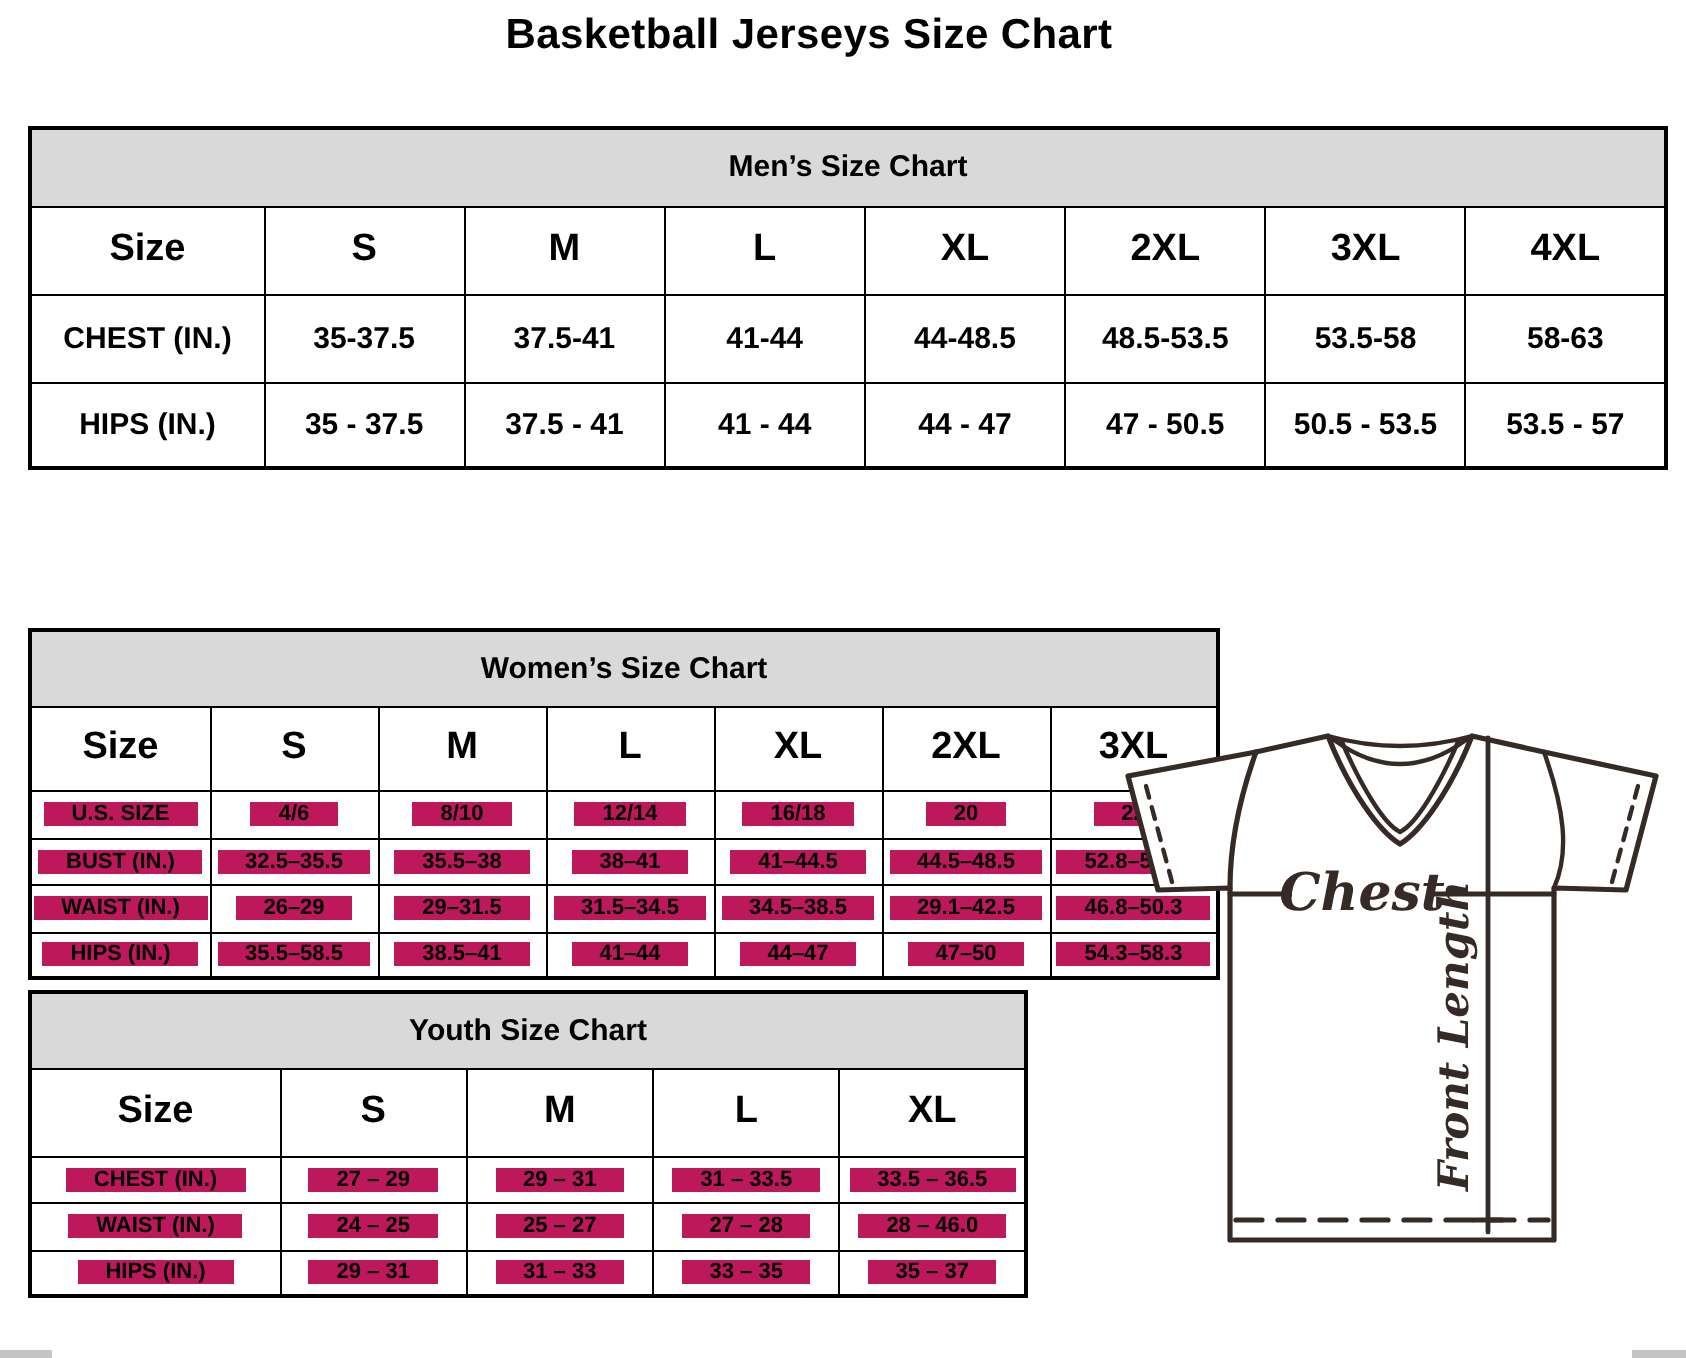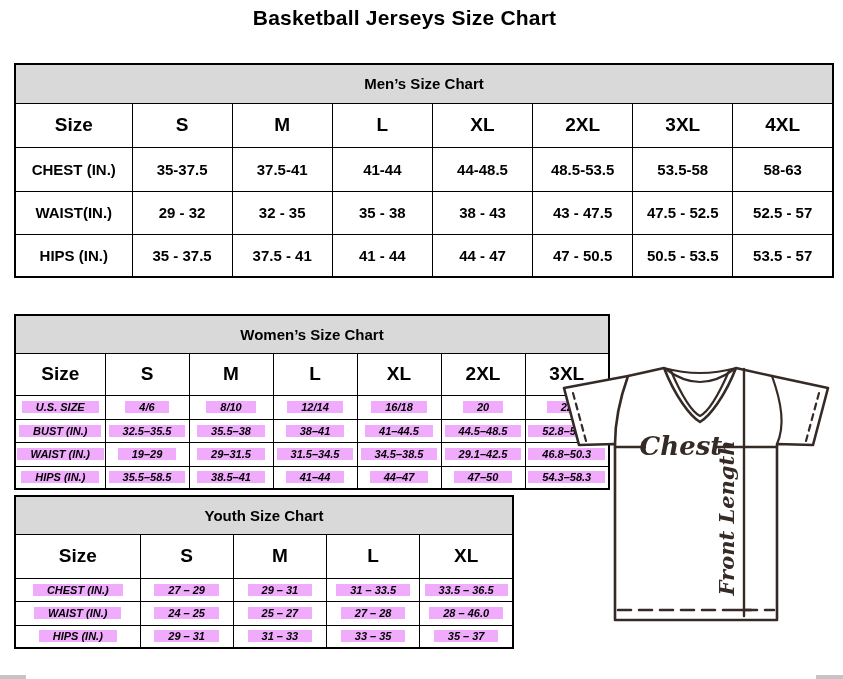--- a/index.html
+++ b/index.html
@@ -25,21 +25,21 @@
   }
   
   table.men { left:14px; top:63px; width:820px; }
   table.men td { font-size:15px; font-weight:bold; }
   
   table.women { left:14px; top:314px; width:596px; }
   table.youth { left:14px; top:495px; width:500px; }
   table.women td, table.youth td { font-weight:bold; }
   tr.size-row td { font-size:19px; font-weight:bold;margin-top:12px; }
   tr.small-row td { font-size:11px; }
-  .hl { background:#f0abfc; padding:0 14px;font-style:italic; }
+  .hl { background:#be185d; padding:0 14px; }
   
   tr.rh39 { height:39px; } tr.rh44 { height:44px; } tr.rh43 { height:43px; }
   tr.rh38 { height:38px; } tr.rh42 { height:42px; }
   tr.rh24 { height:24px; } tr.rh23 { height:23px; }
   
   .jersey-wrap { position:absolute; left:556px; top:360px; width:286px; height:266px; }
   .jersey-wrap svg { display:block; width:286px; height:266px; }
   .measure-label {
     font-family:"DejaVu Serif", serif; font-style:italic; font-weight:bold;
     fill:#352a25;
@@ -83,30 +83,20 @@
       <td>CHEST (IN.)</td>
       <td>35-37.5</td>
       <td>37.5-41</td>
       <td>41-44</td>
       <td>44-48.5</td>
       <td>48.5-53.5</td>
       <td>53.5-58</td>
       <td>58-63</td>
     </tr>
     <tr class="rh43">
-      <td>WAIST(IN.)</td>
-      <td>29 - 32</td>
-      <td>32 - 35</td>
-      <td>35 - 38</td>
-      <td>38 - 43</td>
-      <td>43 - 47.5</td>
-      <td>47.5 - 52.5</td>
-      <td>52.5 - 57</td>
-    </tr>
-    <tr class="rh43">
       <td>HIPS (IN.)</td>
       <td>35 - 37.5</td>
       <td>37.5 - 41</td>
       <td>41 - 44</td>
       <td>44 - 47</td>
       <td>47 - 50.5</td>
       <td>50.5 - 53.5</td>
       <td>53.5 - 57</td>
     </tr>
   </tbody>
@@ -148,21 +138,21 @@
       <td><span class="hl">BUST (IN.)</span></td>
       <td><span class="hl">32.5–35.5</span></td>
       <td><span class="hl">35.5–38</span></td>
       <td><span class="hl">38–41</span></td>
       <td><span class="hl">41–44.5</span></td>
       <td><span class="hl">44.5–48.5</span></td>
       <td><span class="hl">52.8–56.5</span></td>
     </tr>
     <tr class="small-row rh24">
       <td><span class="hl">WAIST (IN.)</span></td>
-      <td><span class="hl">19–29</span></td>
+      <td><span class="hl">26–29</span></td>
       <td><span class="hl">29–31.5</span></td>
       <td><span class="hl">31.5–34.5</span></td>
       <td><span class="hl">34.5–38.5</span></td>
       <td><span class="hl">29.1–42.5</span></td>
       <td><span class="hl">46.8–50.3</span></td>
     </tr>
     <tr class="small-row rh23">
       <td><span class="hl">HIPS (IN.)</span></td>
       <td><span class="hl">35.5–58.5</span></td>
       <td><span class="hl">38.5–41</span></td>

